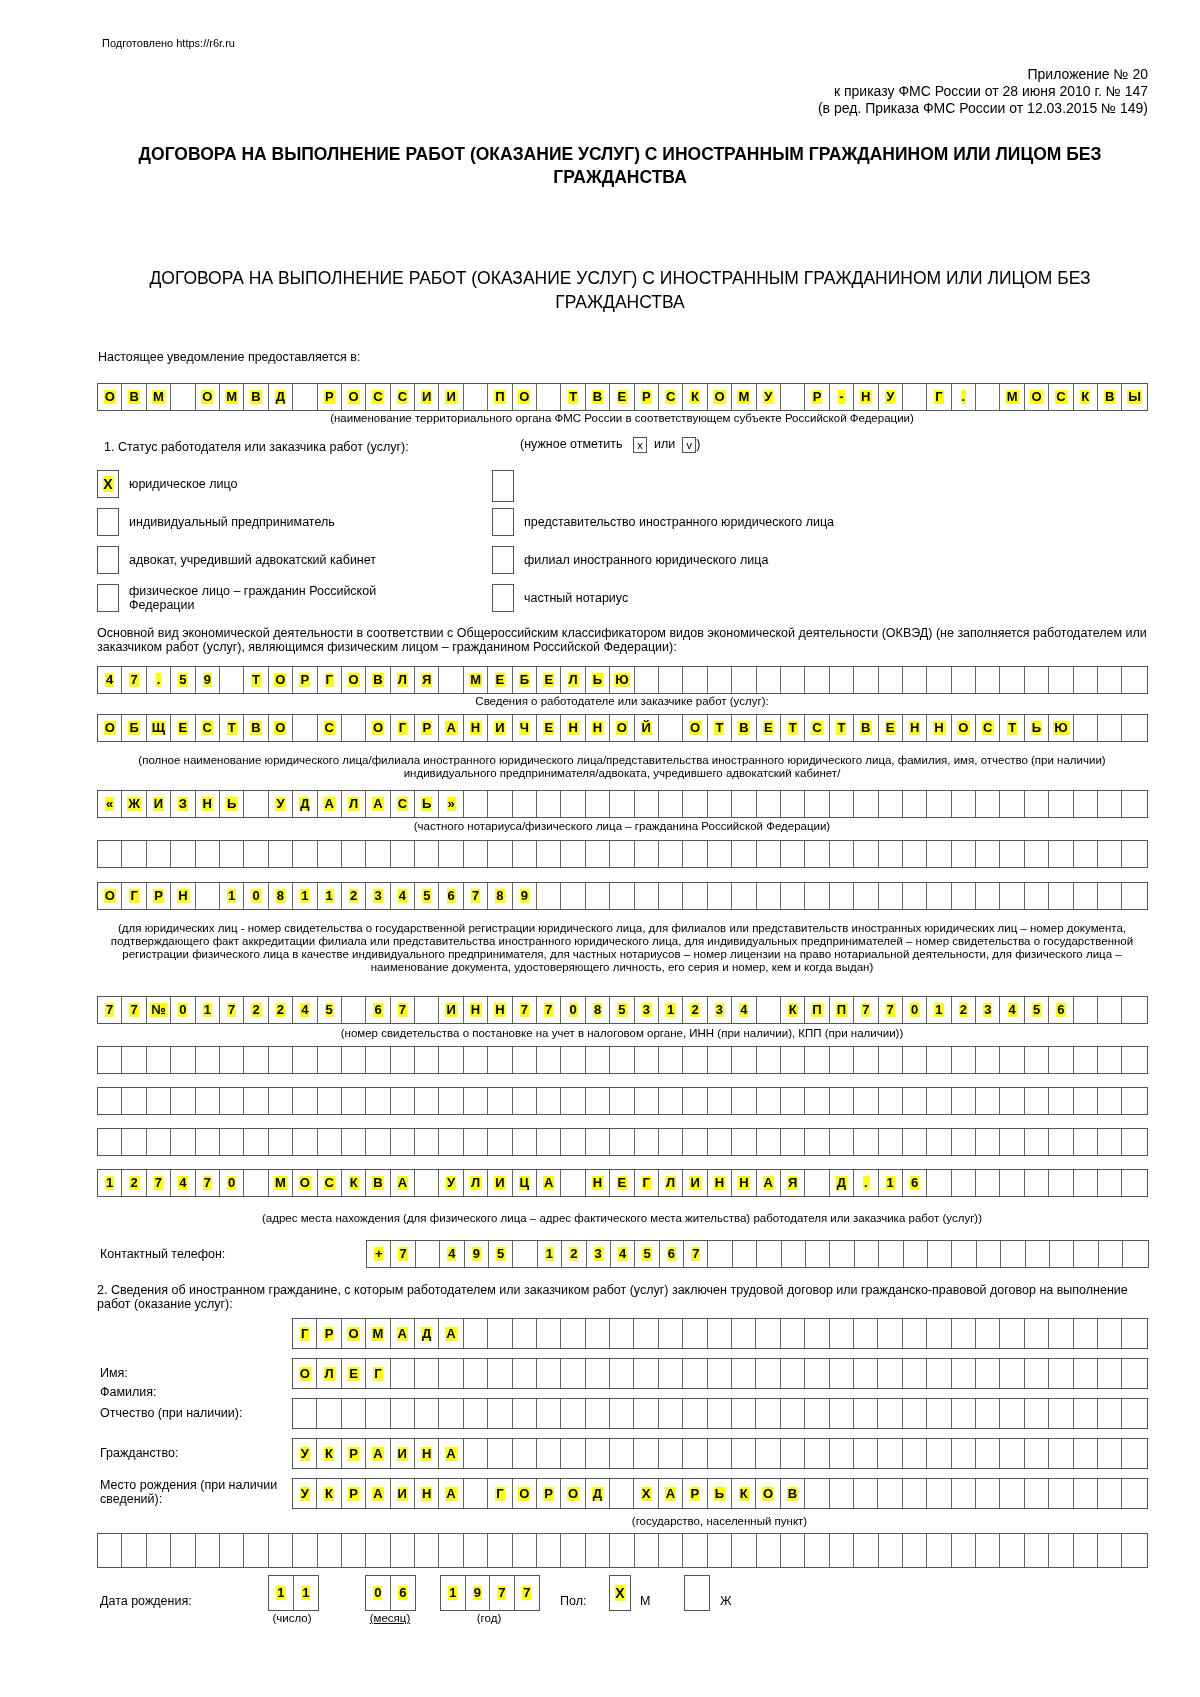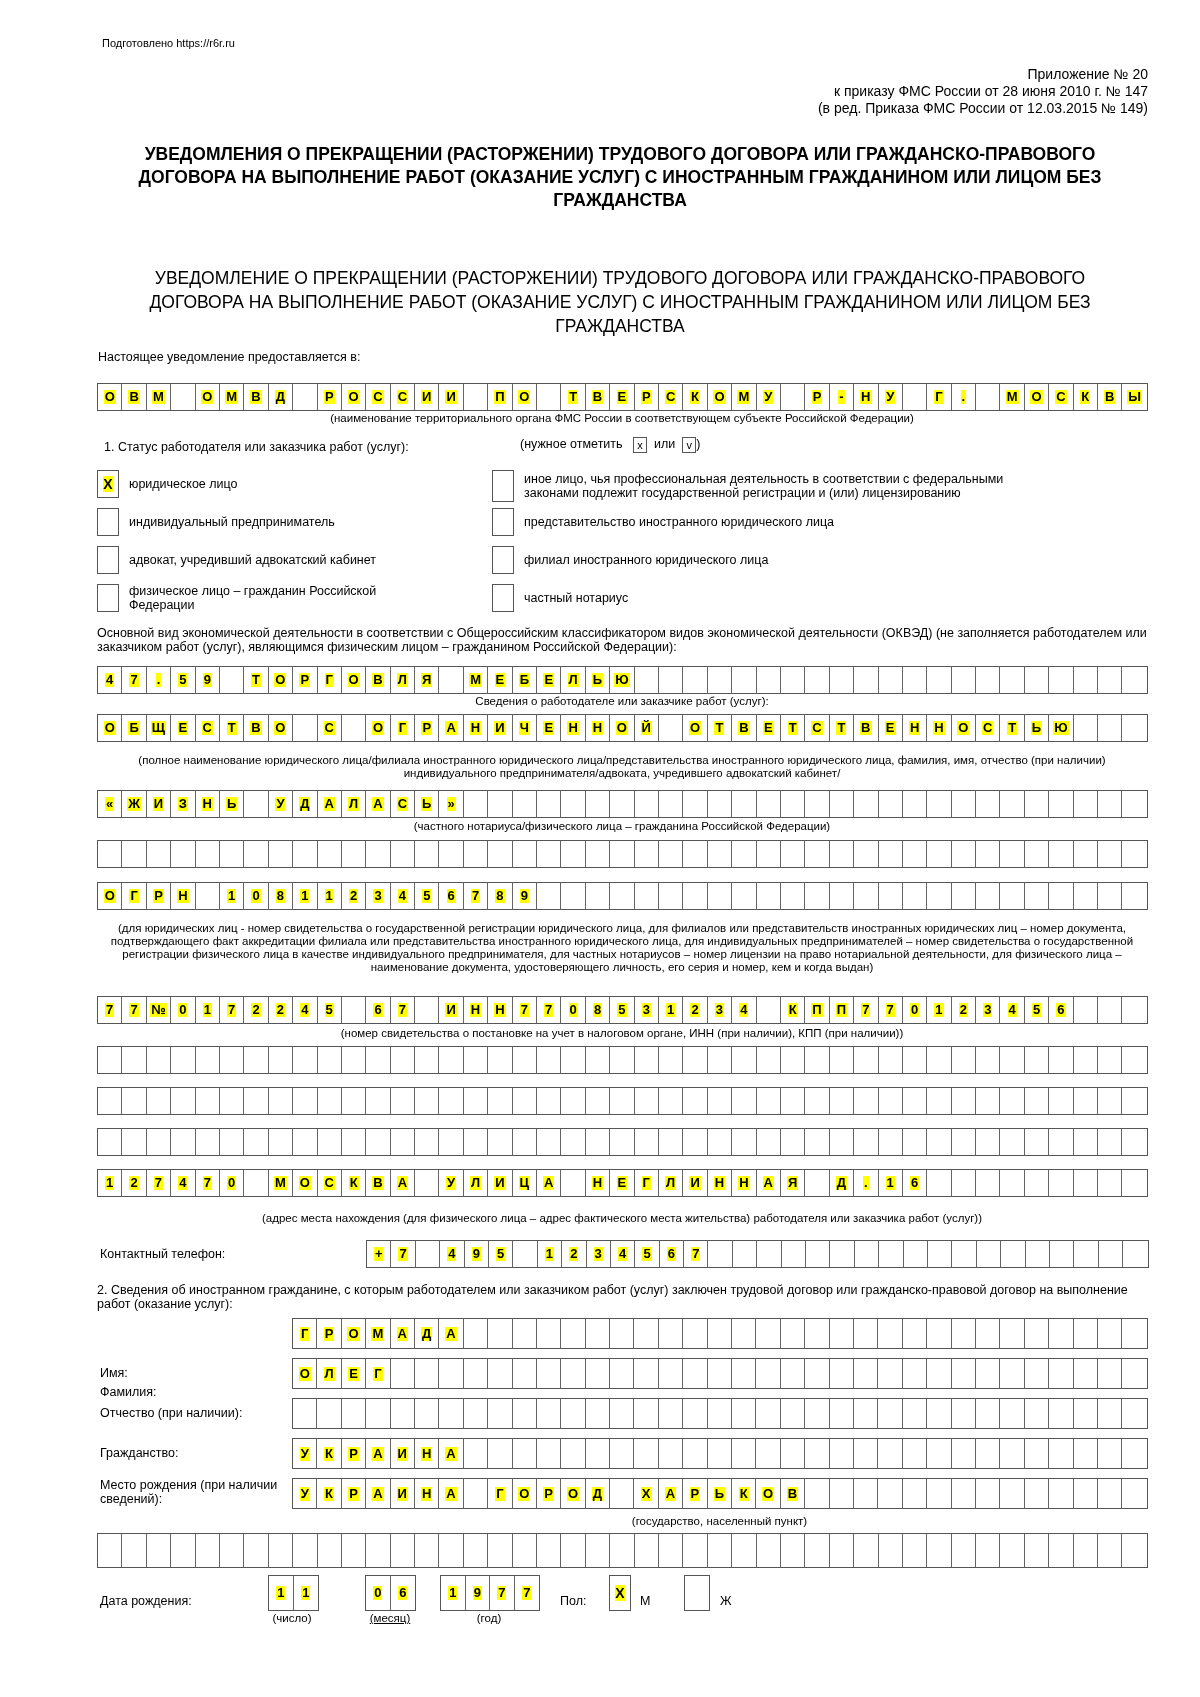--- a/index.html
+++ b/index.html
@@ -25,26 +25,24 @@
 <body>
 
 <div class="abs prepared">Подготовлено https://r6r.ru</div>
 <div class="abs appendix">
   <div>Приложение № 20</div>
   <div>к приказу ФМС России от 28 июня 2010 г. № 147</div>
   <div>(в ред. Приказа ФМС России от 12.03.2015 № 149)</div>
 </div>
 
 <div class="abs title-bold">
-  <div>УВЕДОМЛЕНИЯ О ПРЕКРАЩЕНИИ (РАСТОРЖЕНИИ) ТРУДОВОГО ДОГОВОРА ИЛИ ГРАЖДАНСКО-ПРАВОВОГО</div>
   <div>ДОГОВОРА НА ВЫПОЛНЕНИЕ РАБОТ (ОКАЗАНИЕ УСЛУГ) С ИНОСТРАННЫМ ГРАЖДАНИНОМ ИЛИ ЛИЦОМ БЕЗ</div>
   <div>ГРАЖДАНСТВА</div>
 </div>
 <div class="abs title-reg">
-  <div>УВЕДОМЛЕНИЕ О ПРЕКРАЩЕНИИ (РАСТОРЖЕНИИ) ТРУДОВОГО ДОГОВОРА ИЛИ ГРАЖДАНСКО-ПРАВОВОГО</div>
   <div>ДОГОВОРА НА ВЫПОЛНЕНИЕ РАБОТ (ОКАЗАНИЕ УСЛУГ) С ИНОСТРАННЫМ ГРАЖДАНИНОМ ИЛИ ЛИЦОМ БЕЗ</div>
   <div>ГРАЖДАНСТВА</div>
 </div>
 
 <div class="abs lbl" style="left:98px;top:350px;">Настоящее уведомление предоставляется в:</div>
 <div class="abs grid" style="left:97px;top:383px;">
     <div class="cell">
       <span class="hl">О</span>
     </div>
     <div class="cell">
@@ -192,21 +190,20 @@
   <div class="chk">
       <span class="hl"></span>
     </div>
   <div class="txt" style="width:260px;">физическое лицо – гражданин Российской Федерации</div>
 </div>
 
 <div class="abs status-item" style="left:492px;top:470px;width:600px;">
   <div class="chk" style="height:32px;">
       <span class="hl"></span>
     </div>
-  <div class="txt" style="width:520px;">иное лицо, чья профессиональная деятельность в соответствии с федеральными законами подлежит государственной регистрации и (или) лицензированию</div>
 </div>
 <div class="abs status-item" style="left:492px;top:508px;">
   <div class="chk">
       <span class="hl"></span>
     </div>
   <div class="txt">представительство иностранного юридического лица</div>
 </div>
 <div class="abs status-item" style="left:492px;top:546px;">
   <div class="chk">
       <span class="hl"></span>

